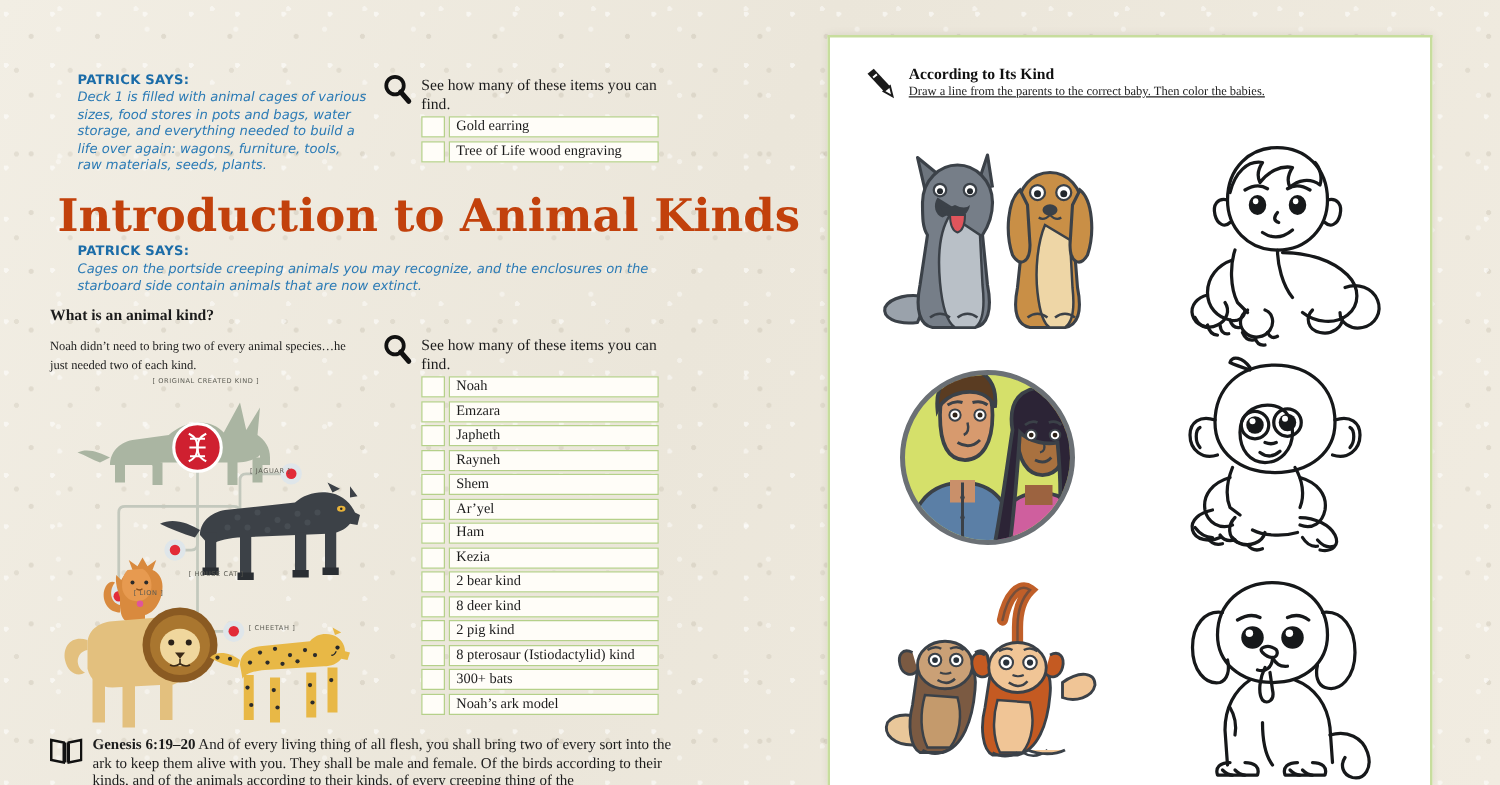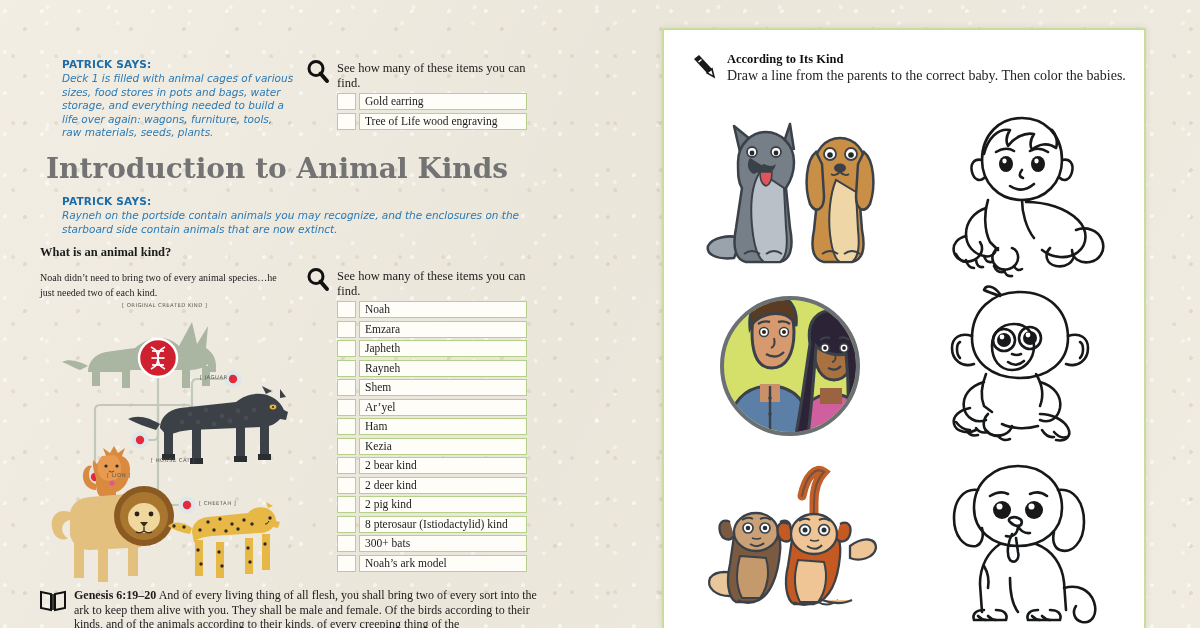--- a/index.html
+++ b/index.html
@@ -46,21 +46,21 @@
     font-style: italic;
     font-size: 10.5px;
     line-height: 13.5px;
     color: #2a7ab5;
   }
 
   #patrick-deck { left: 62px; top: 58px; width: 232px; }
   #section-heading {
     position: absolute; left: 46px; top: 155px;
     font-family: "DejaVu Serif", serif;
-    font-weight: 700; font-size: 28px; color: #737373; line-height: 1;
+    font-weight: 700; font-size: 36px; color: #c2410c; line-height: 1;
   }
   #patrick-intro { left: 62px; top: 195px; width: 470px; }
 
   #what-is-kind {
     position: absolute; left: 40px; top: 245px;
     font-family: "Liberation Serif", serif;
     font-weight: 700; font-size: 12.5px; color: #1c1c1c;
   }
   #noah-paragraph {
     position: absolute; left: 40px; top: 270px; width: 250px;
@@ -115,21 +115,21 @@
     position: absolute; left: 662px; top: 28px; width: 484px; height: 600px;
     background: #ffffff; border: 2px solid #c7dd9d; border-bottom: none;
     box-shadow: 0 0 6px rgba(120,110,90,.18);
   }
   #worksheet-head { position: absolute; left: 28px; top: 22px; display: flex; gap: 9px; }
   #pencil-icon { width: 26px; height: 26px; flex: 0 0 26px; margin-top: 2px; }
   #worksheet-title {
     font-family: "Liberation Serif", serif;
     font-weight: 700; font-size: 12.5px; color: #111; margin-bottom: 1px;
   }
-  #worksheet-sub { font-family: "Liberation Serif", serif; font-size: 14px; color: #222; }
+  #worksheet-sub { font-family: "Liberation Serif", serif; font-size: 10px; color: #222; text-decoration: underline; }
 
   .match-row { position: absolute; left: 0; width: 484px; height: 176px; }
   .match-parent { position: absolute; left: 30px; top: 0; width: 200px; height: 170px; }
   .match-baby { position: absolute; left: 262px; top: 0; width: 190px; height: 170px; }
   .match-parent svg, .match-baby svg { display: block; width: 100%; height: 100%; }
 </style>
 </head>
 <body>
 
 <div id="left-column">
@@ -157,21 +157,21 @@
         <span class="find-box"></span>
         <span class="find-label">Tree of Life wood engraving</span>
       </li>
     </ul>
   </div>
 
   <div id="section-heading">Introduction to Animal Kinds</div>
 
   <div class="patrick-block" id="patrick-intro">
     <div class="patrick-label">PATRICK SAYS:</div>
-    <div class="patrick-text">Rayneh on the portside contain animals you may recognize, and the enclosures on the starboard side contain animals that are now extinct.</div>
+    <div class="patrick-text">Cages on the portside creeping animals you may recognize, and the enclosures on the starboard side contain animals that are now extinct.</div>
   </div>
 
   <div id="what-is-kind">What is an animal kind?</div>
   <div id="noah-paragraph">Noah didn’t need to bring two of every animal species…he just needed two of each kind.</div>
 
   <div class="find-block" id="find-intro">
     <div class="find-head">
       <svg class="magnifier" viewBox="0 0 26 26">
         <circle cx="11" cy="10.5" r="7" fill="none" stroke="#111" stroke-width="3"></circle>
         <line x1="15.5" y1="15.5" x2="22" y2="23" stroke="#111" stroke-width="4" stroke-linecap="round"></line>
@@ -210,21 +210,21 @@
         <li class="find-item">
           <span class="find-box"></span>
           <span class="find-label">Kezia</span>
         </li>
         <li class="find-item">
           <span class="find-box"></span>
           <span class="find-label">2 bear kind</span>
         </li>
         <li class="find-item">
           <span class="find-box"></span>
-          <span class="find-label">2 deer kind</span>
+          <span class="find-label">8 deer kind</span>
         </li>
         <li class="find-item">
           <span class="find-box"></span>
           <span class="find-label">2 pig kind</span>
         </li>
         <li class="find-item">
           <span class="find-box"></span>
           <span class="find-label">8 pterosaur (Istiodactylid) kind</span>
         </li>
         <li class="find-item">

